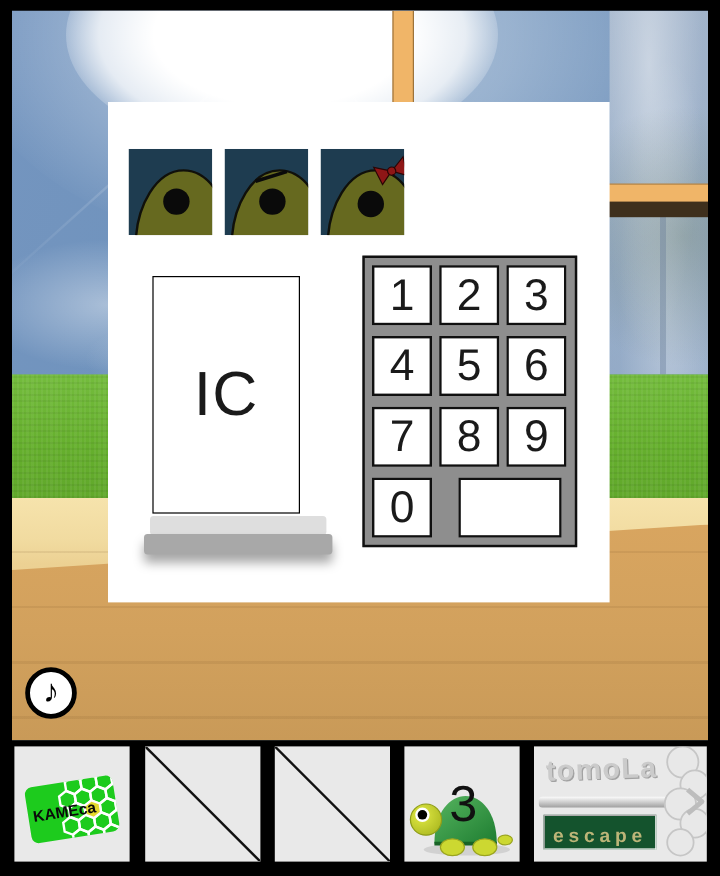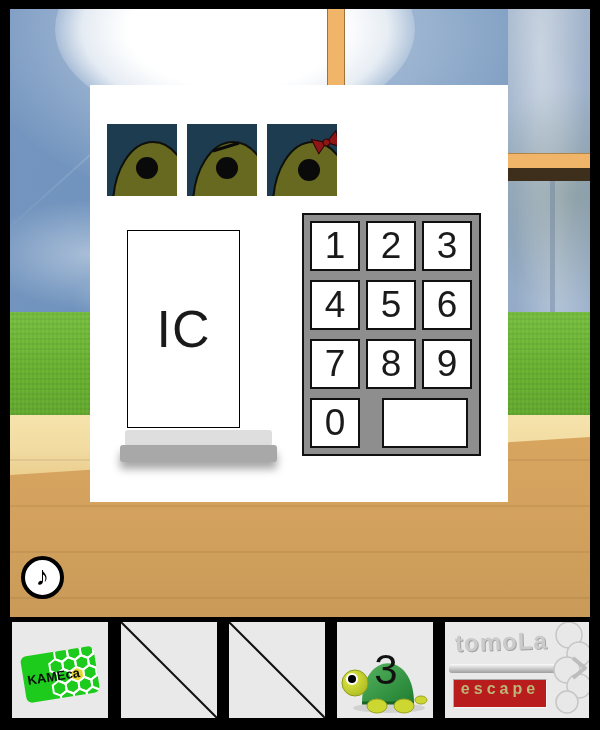--- a/index.html
+++ b/index.html
@@ -51,21 +51,21 @@
   .music-btn{position:absolute;left:11px;top:547px;width:43px;height:43px;border-radius:50%;
        background:#fff;border:4px solid #000;box-sizing:border-box;display:flex;align-items:center;
        justify-content:center;cursor:pointer;padding:0;}
   .music-btn span{font-size:27px;line-height:1;color:#000;transform:translateY(-1px);}
 
   
   .panel{position:absolute;left:90px;top:85px;width:418px;height:417px;background:#fff;}
   .tile{position:absolute;top:39px;width:70px;height:72px;overflow:hidden;}
   .tile.t1{left:17px;}  .tile.t2{left:97px;}  .tile.t3{left:177px;}
 
-  .ic-card{position:absolute;left:37px;top:145px;width:113px;height:198px;background:#fff;
+  .ic-card{position:absolute;left:37px;top:145px;width:123px;height:198px;background:#fff;
        border:1px solid #000;box-sizing:border-box;display:flex;align-items:center;justify-content:center;
        cursor:pointer;}
   .ic-card span{font-size:52px;font-weight:100;color:#1a1a1a;letter-spacing:1px;}
   .stand-top{position:absolute;left:35px;top:345px;width:147px;height:16px;background:#dedede;border-radius:3px;}
   .stand-base{position:absolute;left:30px;top:360px;width:157px;height:17px;background:#a8a8a8;border-radius:3px;
        box-shadow:0 7px 9px rgba(0,0,0,.35);}
 
   .keypad{position:absolute;left:212px;top:128px;width:179px;height:243px;background:#8e8e8e;
        border:2px solid #101010;box-sizing:border-box;padding:6px;display:flex;flex-direction:column;
        justify-content:space-between;}
@@ -78,23 +78,23 @@
   
   .toolbar{position:absolute;left:0;top:617px;width:600px;height:113px;background:#000;}
   .slot{position:absolute;top:5px;width:96px;height:96px;background:#e9e9e9;cursor:pointer;overflow:hidden;}
   .slot.s1{left:12px;} .slot.s2{left:121px;} .slot.s3{left:229px;} .slot.s4{left:337px;}
   .slot.s5{left:445px;width:144px;cursor:default;}
 
   .brand-top{position:absolute;left:10px;top:6px;font-size:24px;color:#cbcbcb;letter-spacing:1px;
        transform:rotate(-2deg);text-shadow:1px 1px 0 #a2a2a2;font-weight:bold;}
   .brand-bar{position:absolute;left:4px;top:42px;width:112px;height:9px;border-radius:3px;
        background:linear-gradient(#fbfbfb,#9f9f9f);}
-  .brand-box{position:absolute;left:8px;top:57px;width:92px;height:27px;background:#b91c1c;
+  .brand-box{position:absolute;left:8px;top:57px;width:92px;height:27px;background:#14532d;
        border-top:1px solid #ababab;border-left:1px solid #ababab;border-bottom:1px solid #f7f7f7;
-       border-right:1px solid #f7f7f7;display:flex;align-items:flex-start;justify-content:center;}
+       border-right:1px solid #f7f7f7;display:flex;align-items:flex-end;justify-content:center;}
   .brand-box span{font-size:16px;font-weight:bold;letter-spacing:4px;color:#bcb578;}
   .cloud-key{position:absolute;right:0;top:0;}
 </style>
 </head>
 <body>
 
 <div class="scene">
   <div class="sky"></div>
   <div class="sun-glow"></div>
   <div class="sun"></div>

